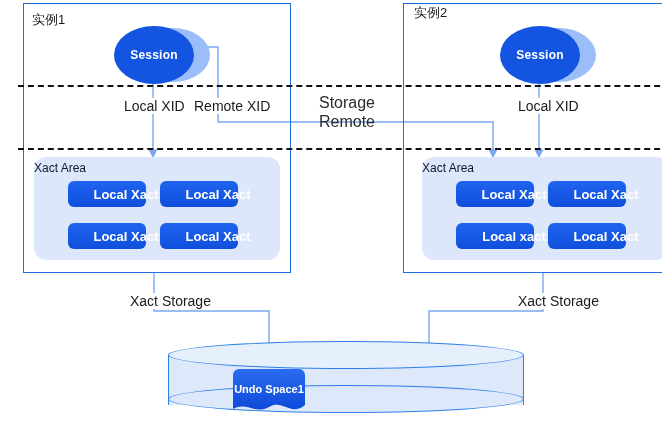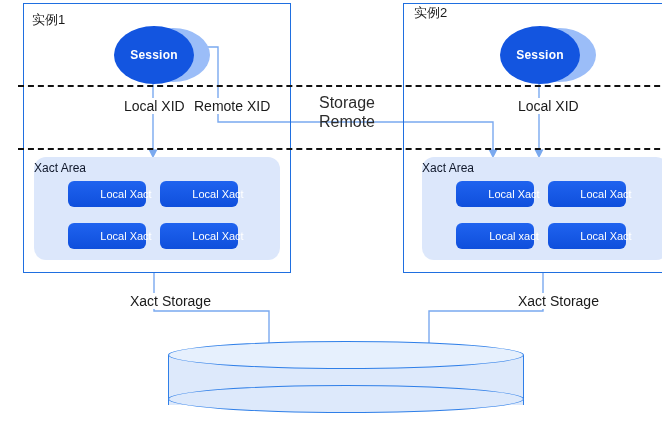--- a/index.html
+++ b/index.html
@@ -89,22 +89,22 @@
     height: 26px;
     border-radius: 6px;
     background: #1355e0;
     background: linear-gradient(#1f63ef, #0f4fdc);
     display: flex;
     align-items: center;
     justify-content: center;
   }
   .local-xact span {
     color: #ffffff;
-    font-size: 11px;
-    font-weight: normal;
+    font-size: 13px;
+    font-weight: bold;
     white-space: nowrap;
     padding-left: 38px;
   }
 
   
   .edge-label {
     position: absolute;
     font-size: 14px;
     color: #1a1a1a;
     white-space: nowrap;
@@ -254,15 +254,29 @@
     </div>
   </div>
 
   <div class="edge-label" style="left:110px; top:293px;">Xact Storage</div>
   <div class="edge-label" style="left:498px; top:293px;">Xact Storage</div>
 
   <div class="cyl-body" style="left:150px; top:355px; width:356px; height:50px;"></div>
   <div class="cyl-ellipse cyl-bottom" style="left:150px; top:385px; width:356px; height:28px;"></div>
   <div class="cyl-ellipse cyl-top" style="left:150px; top:341px; width:356px; height:28px;"></div>
 
+  <div class="undo-space" style="left:215px; top:369px;">
+    <svg class="wave-svg" viewBox="0 0 72 46" xmlns="http://www.w3.org/2000/svg">
+      <defs>
+        <linearGradient id="ug1" x1="0" y1="0" x2="0" y2="1">
+          <stop offset="0%" stop-color="#2a6cf2"></stop>
+          <stop offset="100%" stop-color="#0d4ad9"></stop>
+        </linearGradient>
+      </defs>
+      <path d="M6,0 H66 A6,6 0 0 1 72,6 V36
+               C58,48 50,30 36,38
+               C22,46 14,32 0,40 V6 A6,6 0 0 1 6,0 Z" fill="url(#ug1)"></path>
+    </svg>
+    <div class="undo-label">Undo Space1</div>
+  </div>
 
 
 </div>
 
 </body></html>

